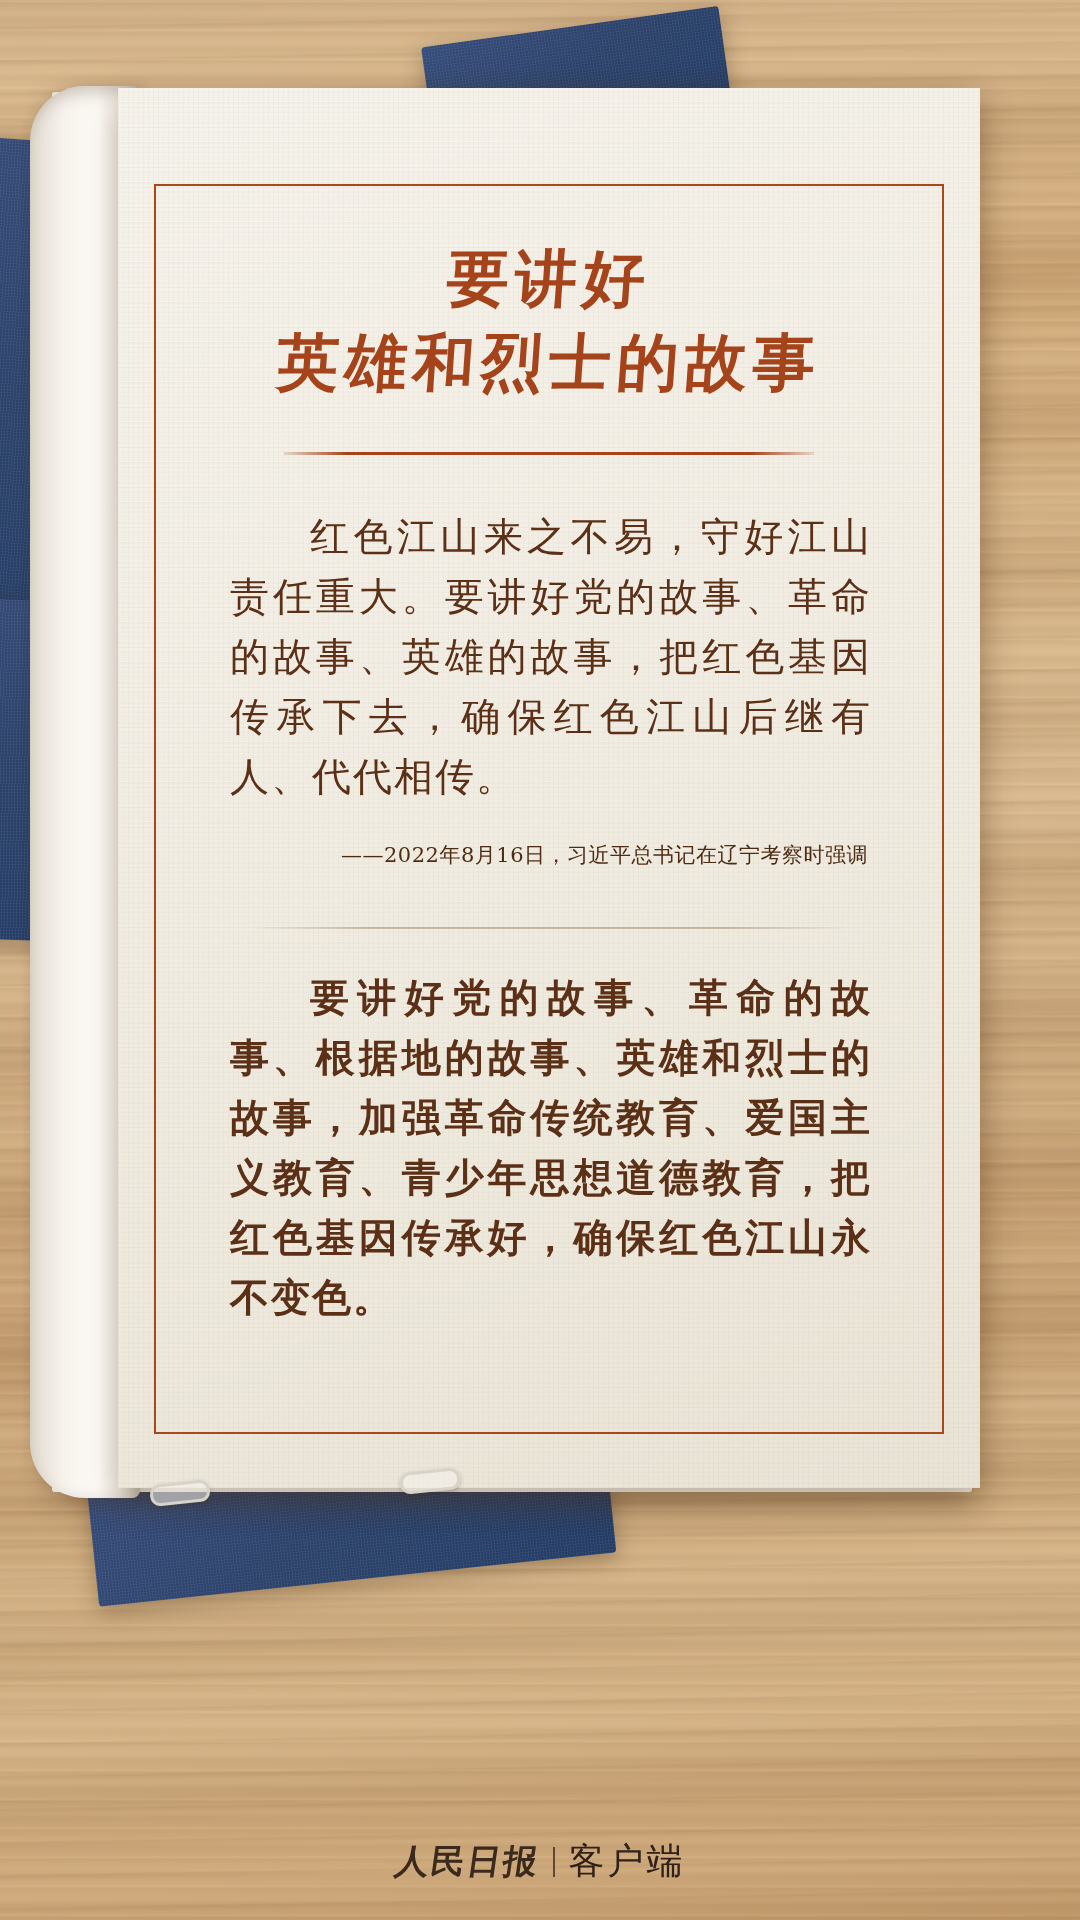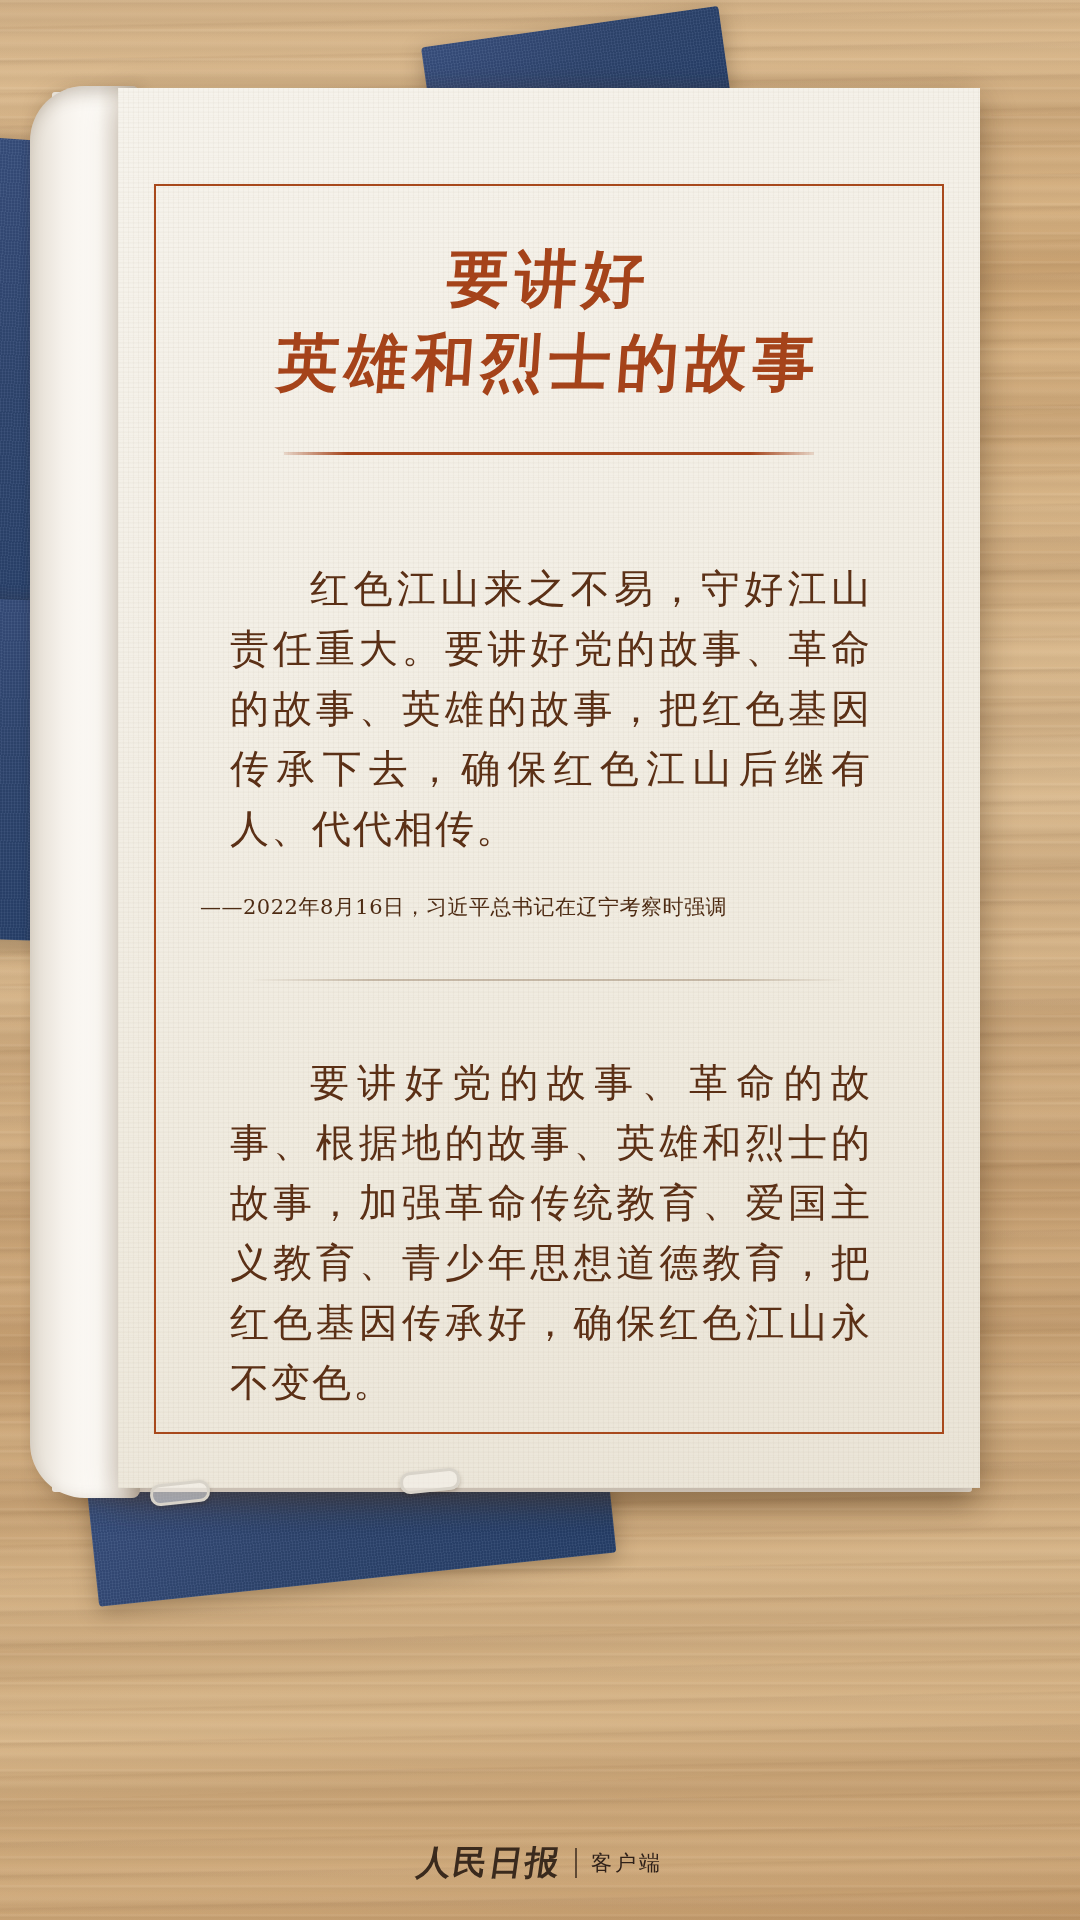--- a/index.html
+++ b/index.html
@@ -148,37 +148,37 @@
     line-height: 86px;
     transform: skewX(-4deg);
   }
   .title-rule {
     margin: 46px auto 0 auto;
     width: 530px;
     height: 3px;
     background: linear-gradient(90deg, rgba(165,67,26,0.15), #a5431a 12%, #a5431a 88%, rgba(165,67,26,0.15));
   }
 
-  .quote-block { margin-top: 104px; }
-  .quote-block.second { margin-top: 72px; }
+  .quote-block { margin-top: 52px; }
+  .quote-block.second { margin-top: 38px; font-weight: bold; }
 
   .quote-text {
     color: #5b3016;
     font-family: "DejaVu Serif", "Liberation Serif", serif;
     font-size: 39px;
     line-height: 60px;
     letter-spacing: 2px;
     text-indent: 80px;
     text-align: justify;
     padding: 0 26px 0 30px;
   }
   .attrib {
     margin-top: 34px;
     padding-right: 30px;
-    text-align: left;
+    text-align: right;
     color: #4e2c14;
     font-family: "DejaVu Serif", "Liberation Serif", serif;
     font-size: 21px;
     letter-spacing: 0.5px;
   }
   .divider {
     margin: 58px auto 0 auto;
     width: 590px;
     height: 2px;
     background: linear-gradient(90deg, rgba(120,90,60,0.02), rgba(120,90,60,0.35) 20%, rgba(120,90,60,0.35) 80%, rgba(120,90,60,0.02));
@@ -202,21 +202,21 @@
     transform: skewX(-8deg);
   }
   .footer-sep {
     width: 2px;
     height: 30px;
     background: #3a2a1d;
     opacity: .75;
   }
   .footer-text {
     font-family: "DejaVu Serif", "Liberation Serif", serif;
-    font-size: 21px;
+    font-size: 36px;
     color: #2f2119;
     letter-spacing: 3px;
   }
 
   
   .ring {
     position: absolute;
     width: 54px; height: 16px;
     border: 3px solid #d8d3c9;
     border-radius: 10px;

